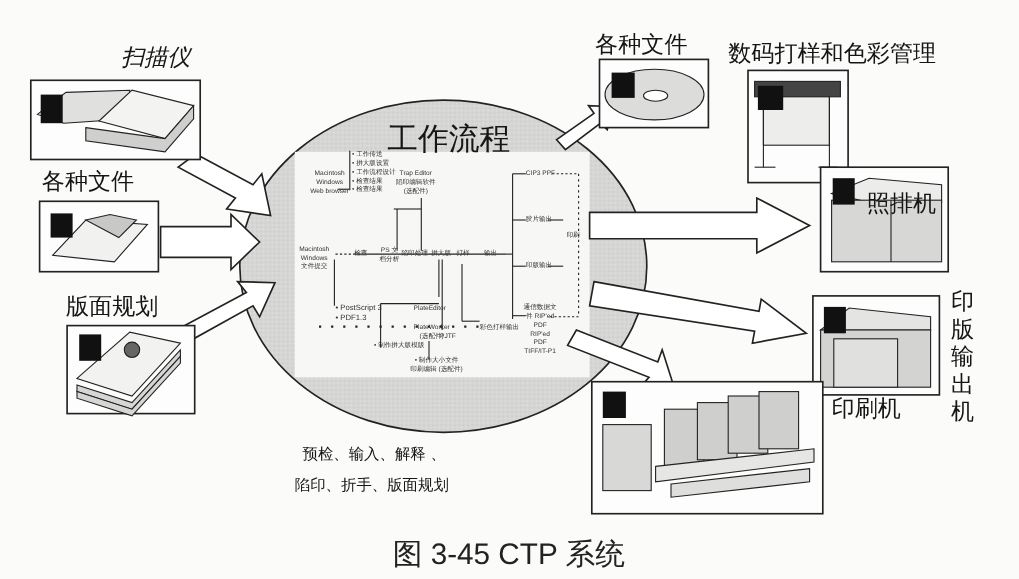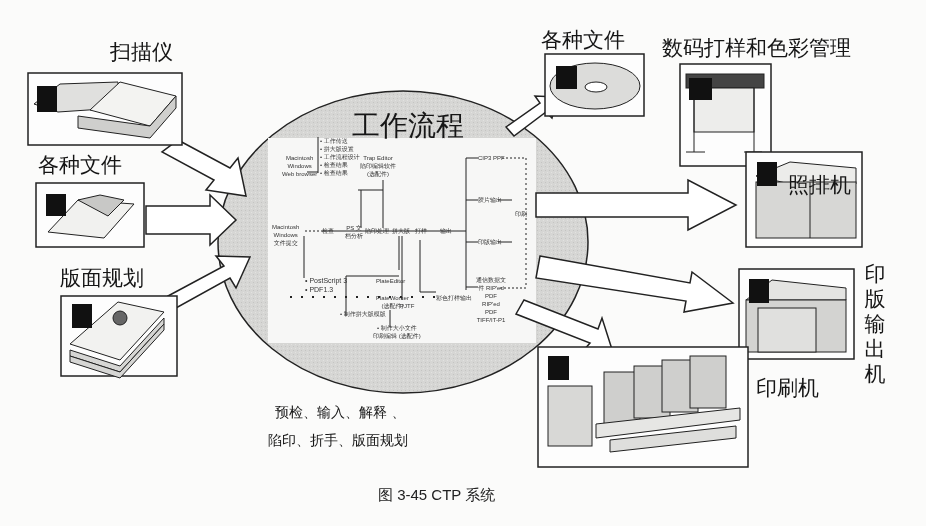--- a/index.html
+++ b/index.html
@@ -3,21 +3,21 @@
 <meta charset="utf-8">
 <style>
   html, body { margin:0; padding:0; background:#fbfbfa; }
   body { width:926px; height:526px; position:relative; overflow:hidden;
          font-family:"DejaVu Sans", sans-serif; color:#1a1a1a; }
   .label { position:absolute; font-size:21px; color:#151515; white-space:nowrap; line-height:1; }
   .vlabel { position:absolute; font-size:21px; color:#151515; width:22px; line-height:25px; text-align:center; word-break:break-all; }
   .blk { position:absolute; width:26px; height:26px; background:#111; }
   svg { position:absolute; left:0; top:0; }
   .ttl { position:absolute; font-size:28px; color:#161616; white-space:nowrap; }
-  .caption { position:absolute; left:378px; top:486px; font-size:15px; color:#222; white-space:nowrap; font-family:"Liberation Sans", sans-serif; }
+  .caption { position:absolute; left:357px; top:486px; font-size:27px; color:#222; white-space:nowrap; font-family:"Liberation Sans", sans-serif; }
   .sub { position:absolute; font-size:14px; color:#161616; white-space:nowrap; }
   .tiny { position:absolute; font-size:6px; color:#333; white-space:nowrap; line-height:8px; font-family:"Liberation Sans", sans-serif; }
 </style>
 </head>
 <body>
 
 <svg width="926" height="526">
   <defs>
     <pattern id="noise" width="4" height="4" patternUnits="userSpaceOnUse">
       <rect width="4" height="4" fill="#d6d6d4"></rect>
@@ -133,29 +133,29 @@
 
 <div class="blk" style="left:37px;top:86px;width:20px;height:26px;"></div>
 <div class="blk" style="left:46px;top:194px;width:20px;height:22px;"></div>
 <div class="blk" style="left:72px;top:304px;width:20px;height:24px;"></div>
 <div class="blk" style="left:556px;top:66px;width:21px;height:23px;"></div>
 <div class="blk" style="left:689px;top:78px;width:23px;height:22px;"></div>
 <div class="blk" style="left:757px;top:162px;width:20px;height:24px;"></div>
 <div class="blk" style="left:749px;top:279px;width:20px;height:24px;"></div>
 <div class="blk" style="left:548px;top:356px;width:21px;height:24px;"></div>
 
-<div class="label" style="left:110px;top:42px;">扫描仪</div>
+<div class="label" style="left:110px;top:42px;font-style:italic;">扫描仪</div>
 <div class="label" style="left:38px;top:155px;">各种文件</div>
 <div class="label" style="left:60px;top:268px;">版面规划</div>
 
 <div class="label" style="left:541px;top:30px;">各种文件</div>
 <div class="label" style="left:662px;top:38px;">数码打样和色彩管理</div>
 <div class="label" style="left:788px;top:138px;margin-top:37px;">照排机</div>
 <div class="vlabel" style="left:864px;top:262px;">印版输出机</div>
-<div class="label" style="left:756px;top:378px;">印刷机</div>
+<div class="label" style="left:756px;top:361px;">印刷机</div>
 
 <div class="ttl" style="left:352px;top:107px;">工作流程</div>
 
 <div class="tiny" style="left:282px;top:154px;text-align:center;">
   <div>Macintosh</div>
   <div>Windows</div>
   <div>Web browser</div>
 </div>
 <div class="tiny" style="left:320px;top:137px;">
   <div>• 工作传送</div>

